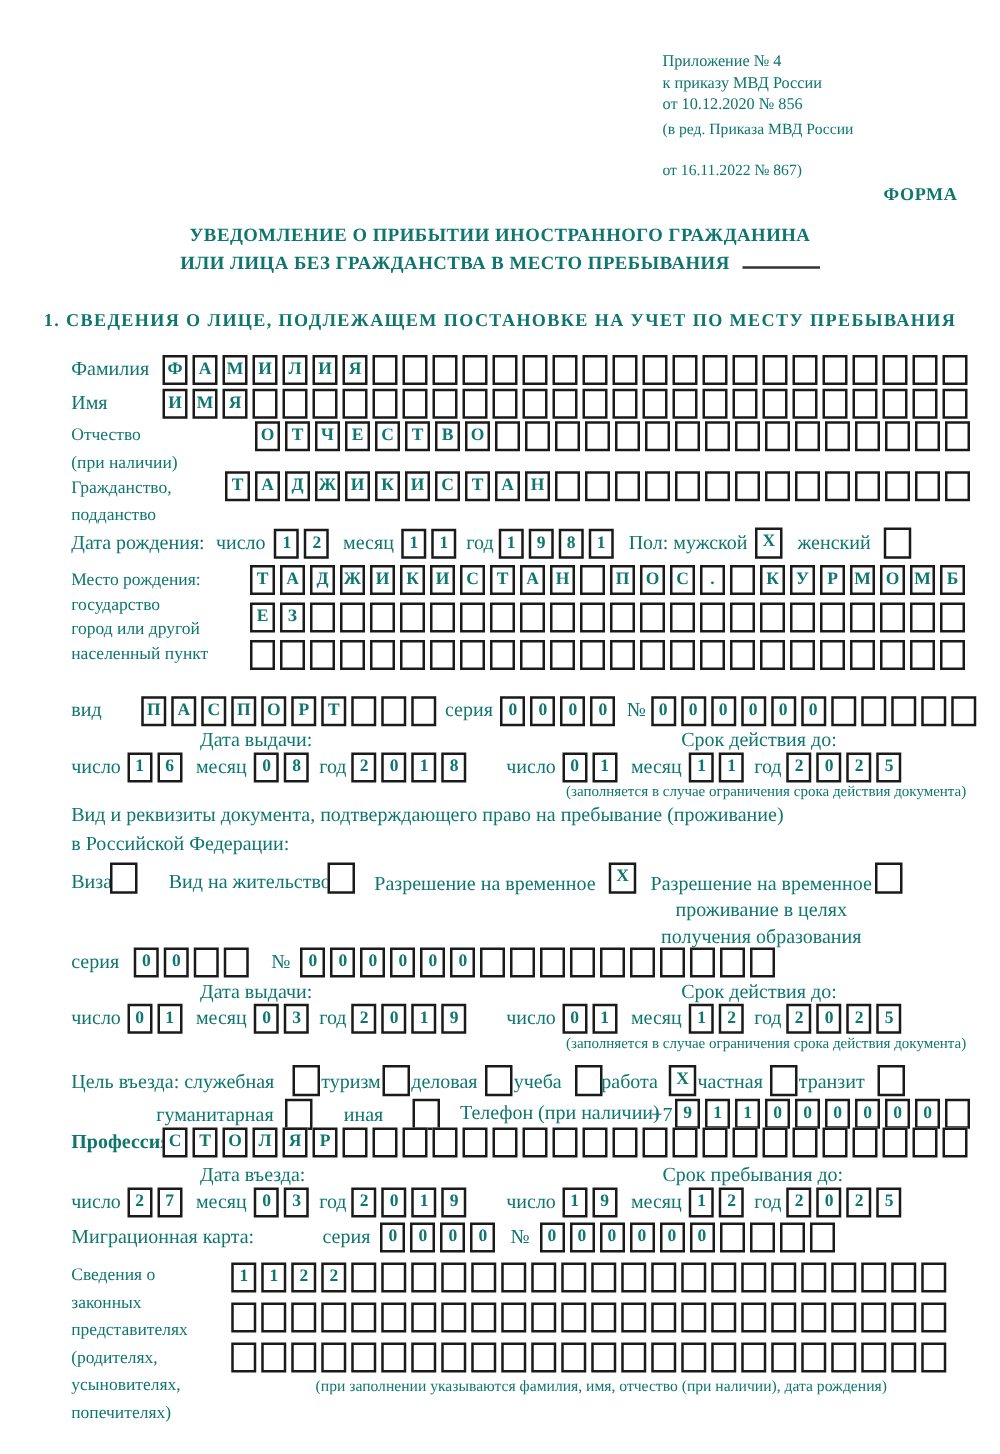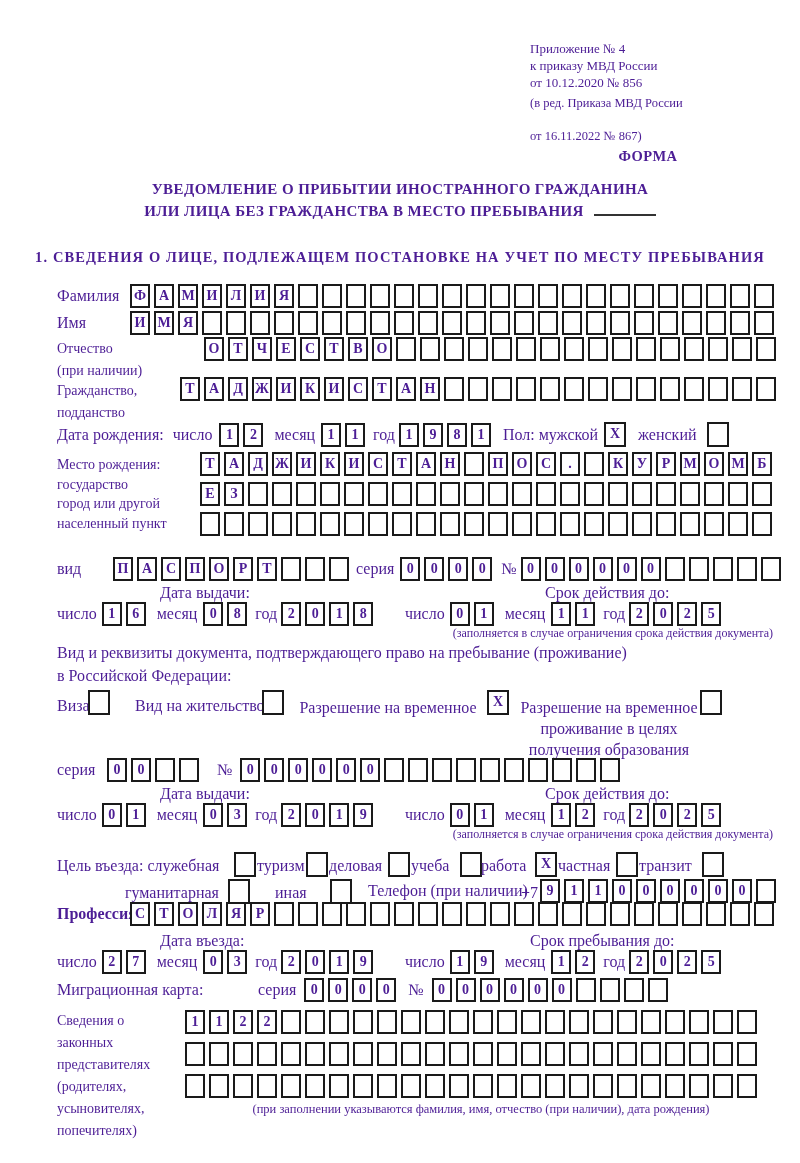--- a/index.html
+++ b/index.html
@@ -1,18 +1,18 @@
 <!DOCTYPE html>
 <html><head>
 <meta charset="utf-8">
 <style>
   html,body{margin:0;padding:0;background:#ffffff;}
   .page{
     position:relative;width:800px;height:1163px;background:#fff;
-    font-family:"Liberation Serif","DejaVu Serif",serif;color:#4c1d95;overflow:hidden;
+    font-family:"Liberation Serif","DejaVu Serif",serif;color:#0f766e;overflow:hidden;
   }
   .abs{position:absolute;}
   .row{position:absolute;display:flex;align-items:center;}
   .lbl{font-size:16px;white-space:nowrap;}
   .bold{font-weight:bold;}
   .cells{display:flex;gap:4px;}
   .cb{
     display:inline-block;box-sizing:border-box;width:20px;height:24px;
     border:2px solid #1a1a1a;text-align:center;line-height:20px;
     font-size:14px;font-weight:bold;background:#fff;flex:0 0 auto;
@@ -34,21 +34,21 @@
 
 <div class="page">
 
   <div class="abs hdr" style="left:530px;top:40px;">
     <div>Приложение № 4</div>
     <div>к приказу МВД России</div>
     <div>от 10.12.2020 № 856</div>
     <div class="small" style="margin-top:4px;">(в ред. Приказа МВД России</div>
     <div class="small">от 16.11.2022 № 867)</div>
   </div>
-  <div class="abs bold" style="left:530px;top:148px;width:236px;text-align:center;font-size:14.5px;letter-spacing:0.5px;">ФОРМА</div>
+  <div class="abs bold" style="left:530px;top:148px;width:236px;text-align:right;font-size:14.5px;letter-spacing:0.5px;">ФОРМА</div>
 
   <div class="abs title" style="top:178px;">
     <div>УВЕДОМЛЕНИЕ О ПРИБЫТИИ ИНОСТРАННОГО ГРАЖДАНИНА</div>
     <div><span>ИЛИ ЛИЦА БЕЗ ГРАЖДАНСТВА В МЕСТО ПРЕБЫВАНИЯ</span><span class="t-underline"></span></div>
   </div>
 
   <div class="abs sect" style="top:249px;">1. СВЕДЕНИЯ О ЛИЦЕ, ПОДЛЕЖАЩЕМ ПОСТАНОВКЕ НА УЧЕТ ПО МЕСТУ ПРЕБЫВАНИЯ</div>
 
   <div class="row" style="left:57px;top:284px;">
     <span class="lbl" style="width:73px;">Фамилия</span>

